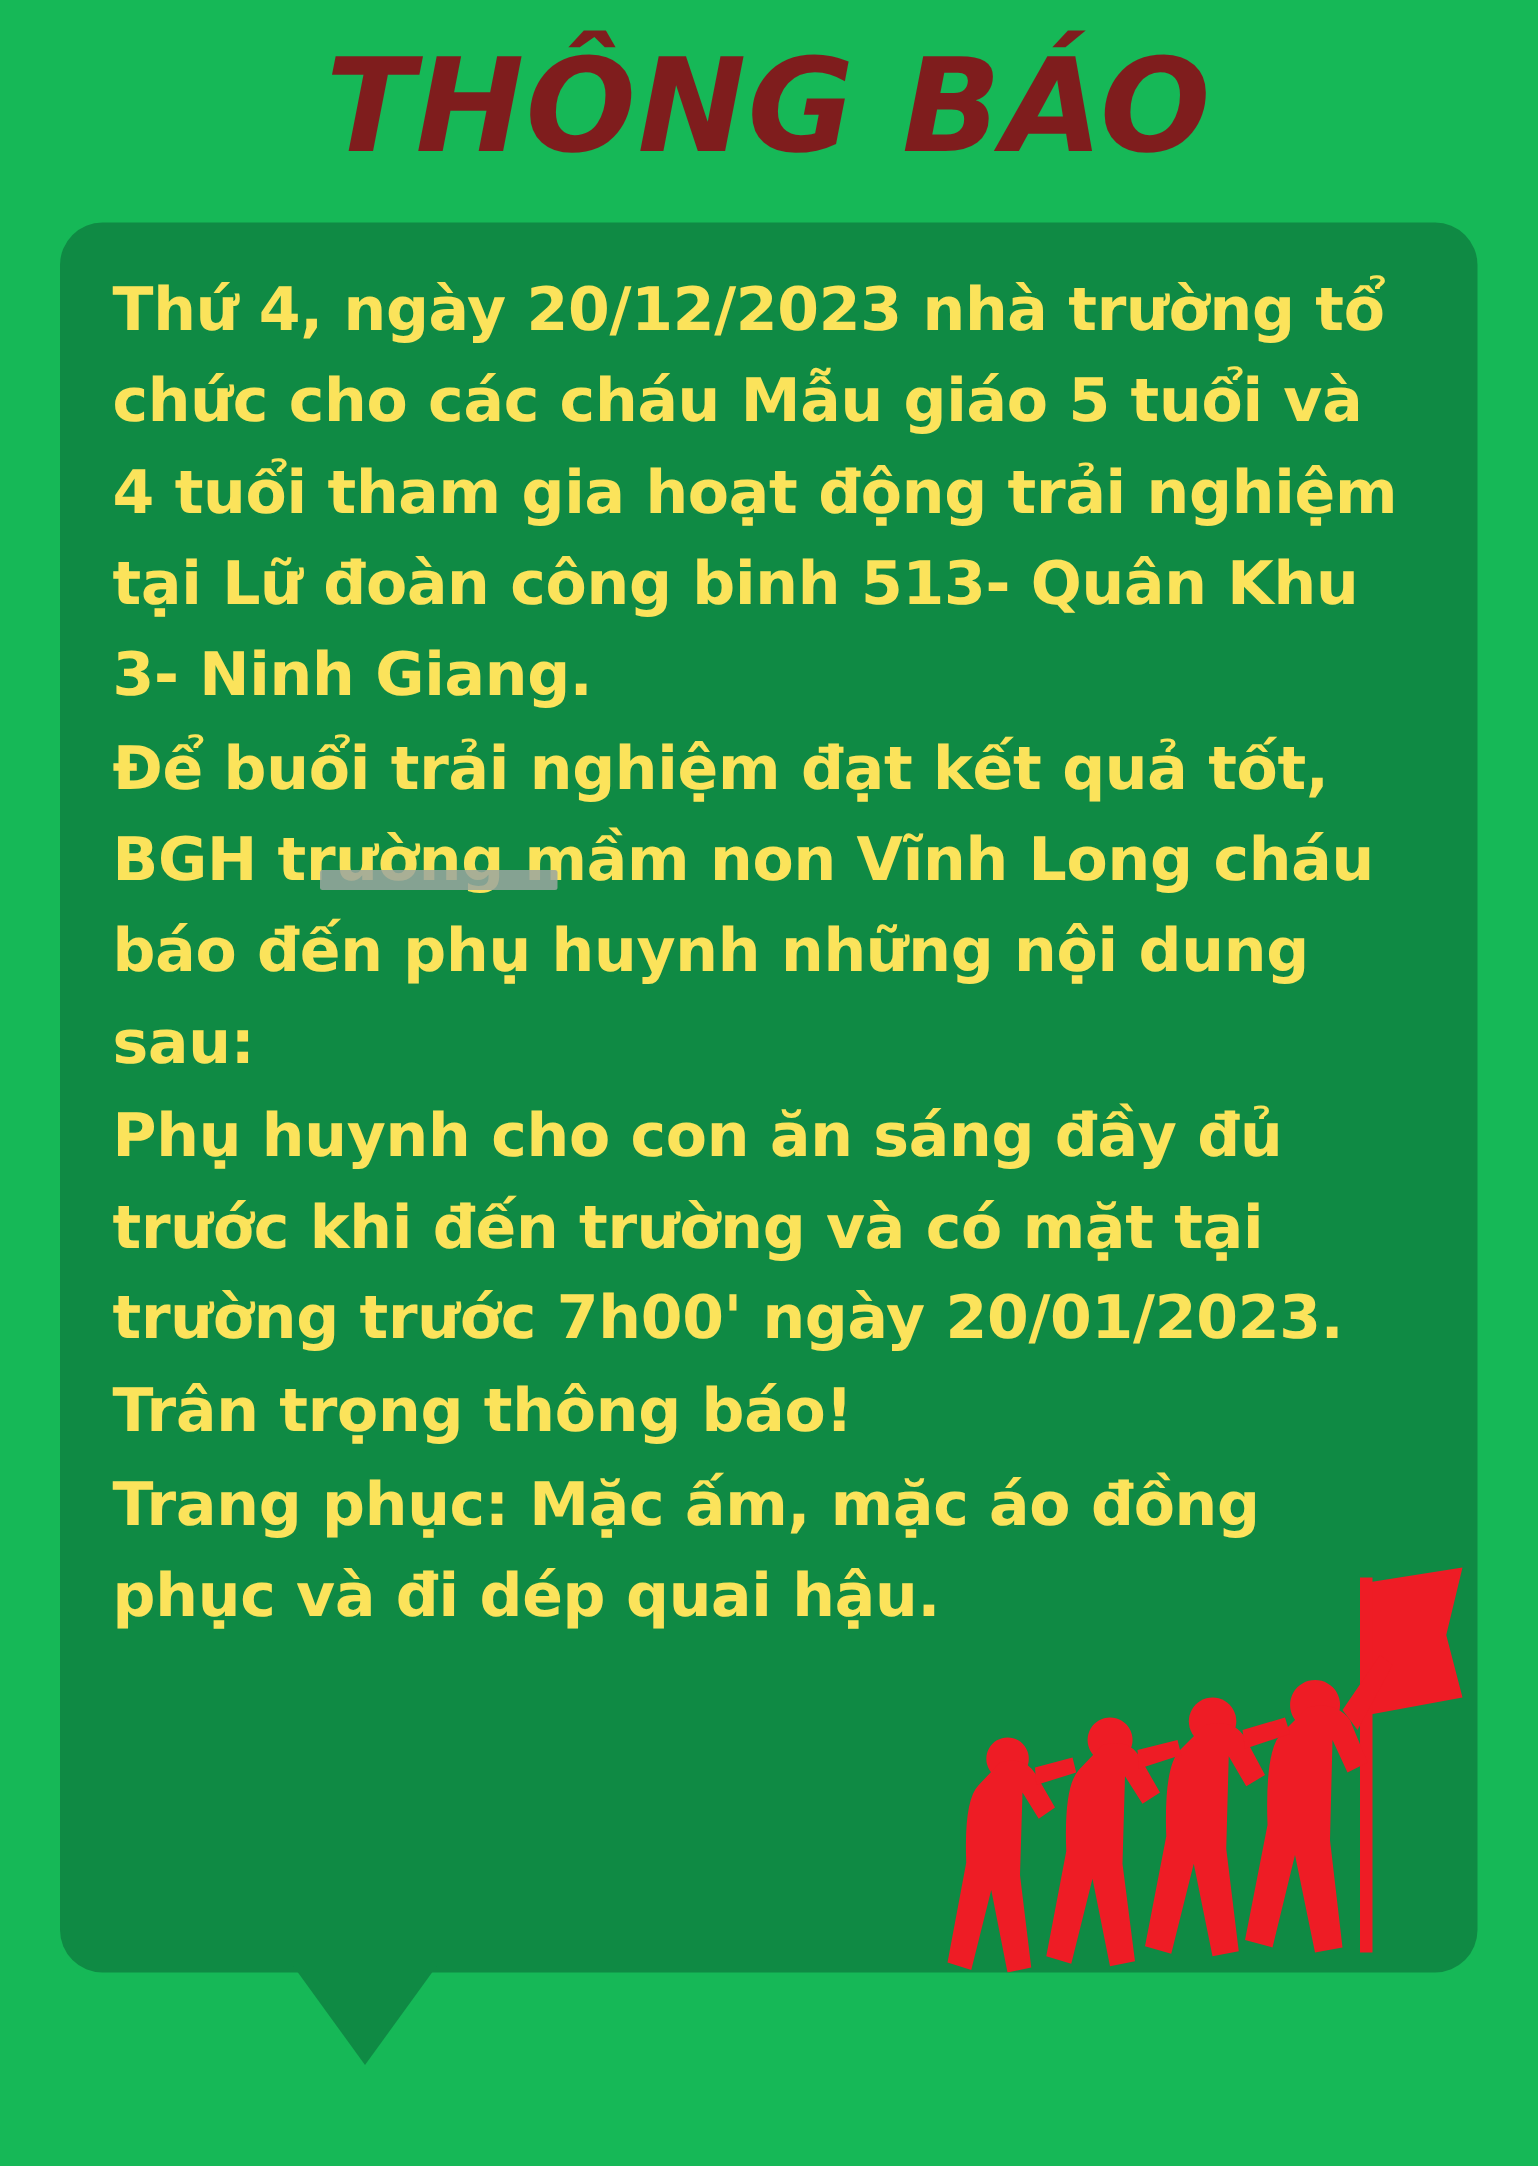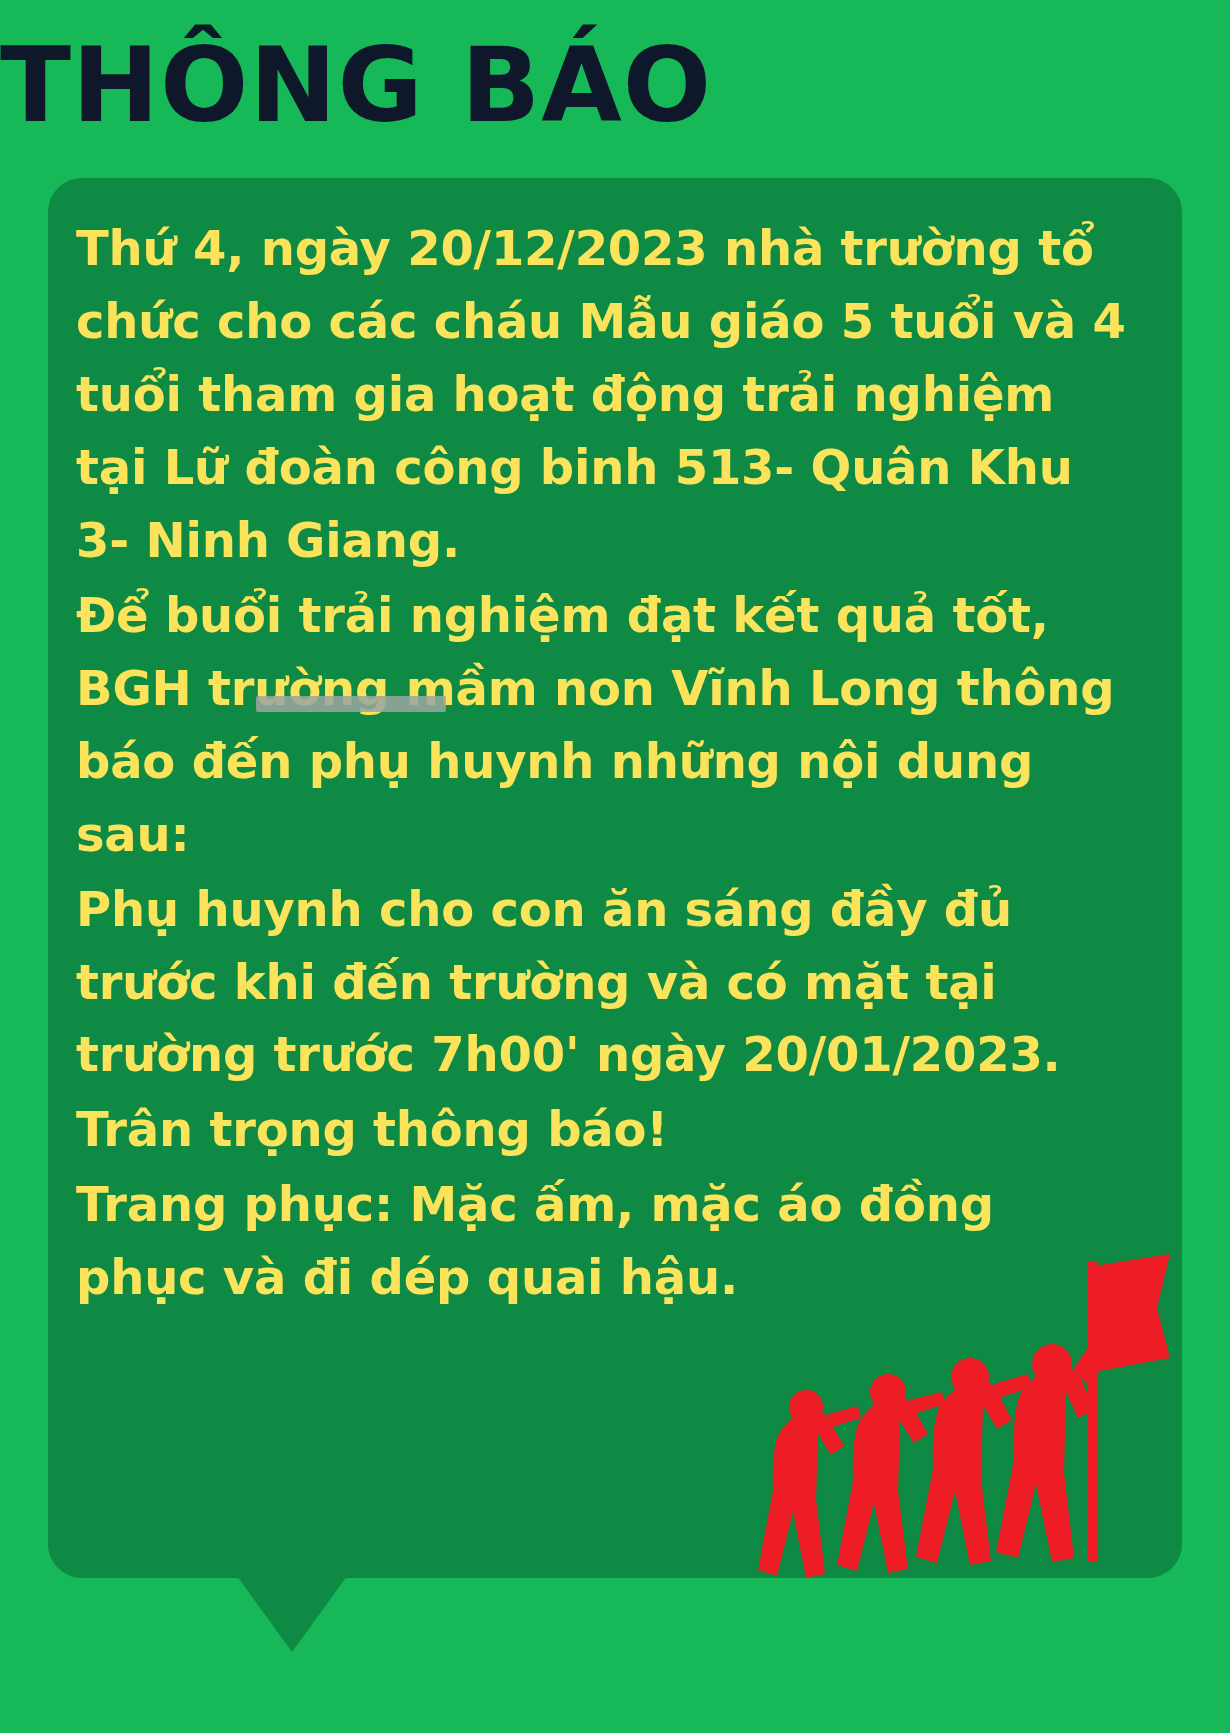--- a/index.html
+++ b/index.html
@@ -22,42 +22,43 @@
     inset: 0;
     background: #16b857;
     display: flex;
     flex-direction: column;
     align-items: center;
   }
 
   
   .title {
     margin-top: 28px;
-    color: #0f172a;
+    color: #7f1d1d;
     font-size: 104px;
     font-weight: 800;
     letter-spacing: 1px;
     line-height: 1.1;
-    text-align: left;
+    text-align: center;
     width: 100%;
     font-family: "DejaVu Sans", "Liberation Sans", sans-serif;
+    font-style: italic;
   }
 
   
   .bubble-wrap {
     position: absolute;
     left: 48px;
     top: 178px;
     width: 1134px;
   }
   .bubble {
     position: relative;
     background: #0f8a44;
     border-radius: 34px;
-    padding: 34px 46px 44px 28px;
+    padding: 34px 46px 44px 42px;
     box-sizing: border-box;
     min-height: 1400px;
   }
   
   .bubble-tail {
     position: absolute;
     left: 186px;
     bottom: -74px;
     width: 0;
     height: 0;
@@ -104,21 +105,21 @@
 <body>
 
 <div class="poster">
 
   <div class="title">THÔNG BÁO</div>
 
   <div class="bubble-wrap">
     <div class="bubble">
       <div class="body-text">
         <p class="para">Thứ 4, ngày 20/12/2023 nhà trường tổ chức cho các cháu Mẫu giáo 5 tuổi và 4 tuổi tham gia hoạt động trải nghiệm tại Lữ đoàn công binh 513- Quân Khu 3- Ninh Giang.</p>
-        <p class="para">Để buổi trải nghiệm đạt kết quả tốt, BGH trường mầm non Vĩnh Long thông báo đến phụ huynh những nội dung sau:</p>
+        <p class="para">Để buổi trải nghiệm đạt kết quả tốt, BGH trường mầm non Vĩnh Long cháu báo đến phụ huynh những nội dung sau:</p>
         <p class="para">Phụ huynh cho con ăn sáng đầy đủ trước khi đến trường và có mặt tại trường trước 7h00' ngày 20/01/2023.</p>
         <p class="para">Trân trọng thông báo!</p>
         <p class="para">Trang phục: Mặc ấm, mặc áo đồng phục và đi dép quai hậu.</p>
       </div>
       <div class="redaction"></div>
 
       <div class="figures">
         <svg viewBox="0 0 470 330" xmlns="http://www.w3.org/2000/svg" aria-hidden="true">
           <g fill="#ee1c25">
 

